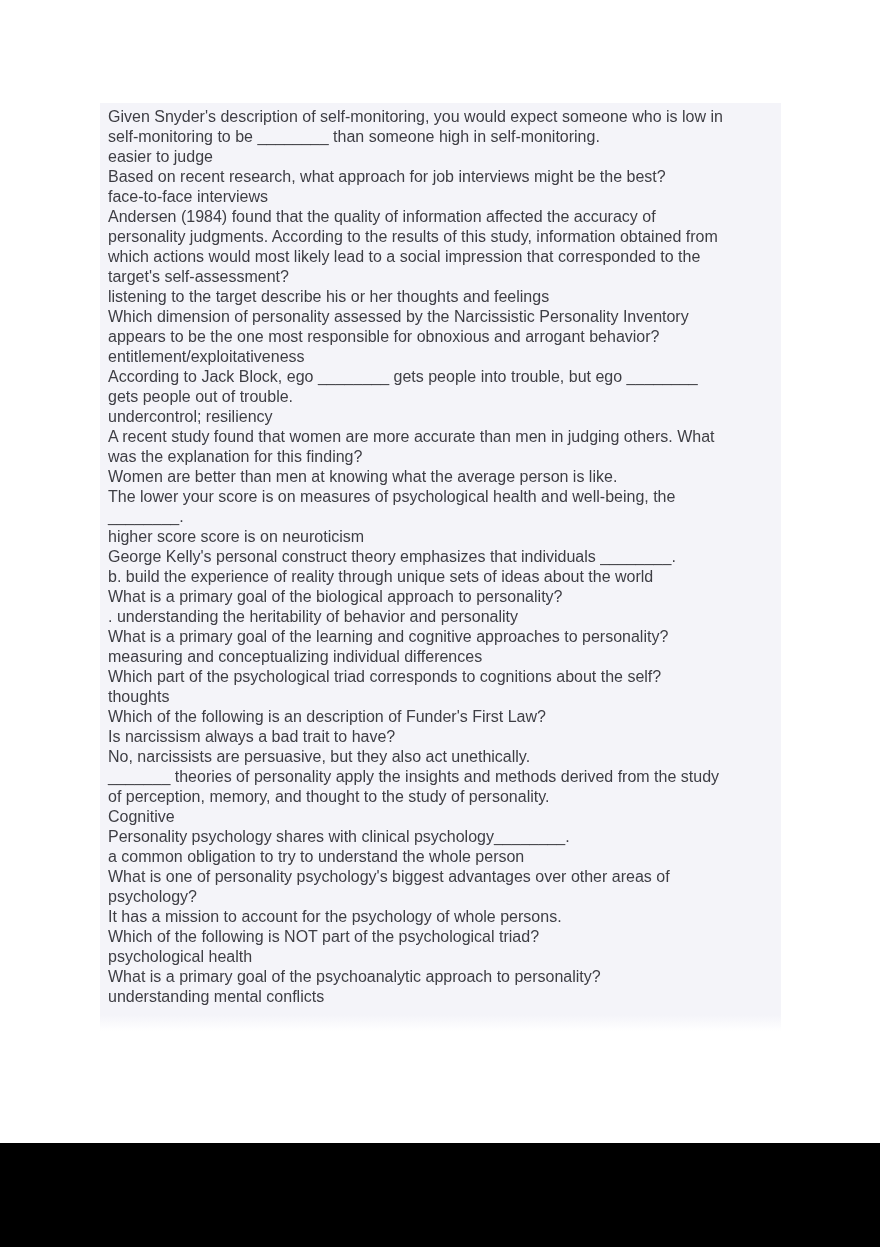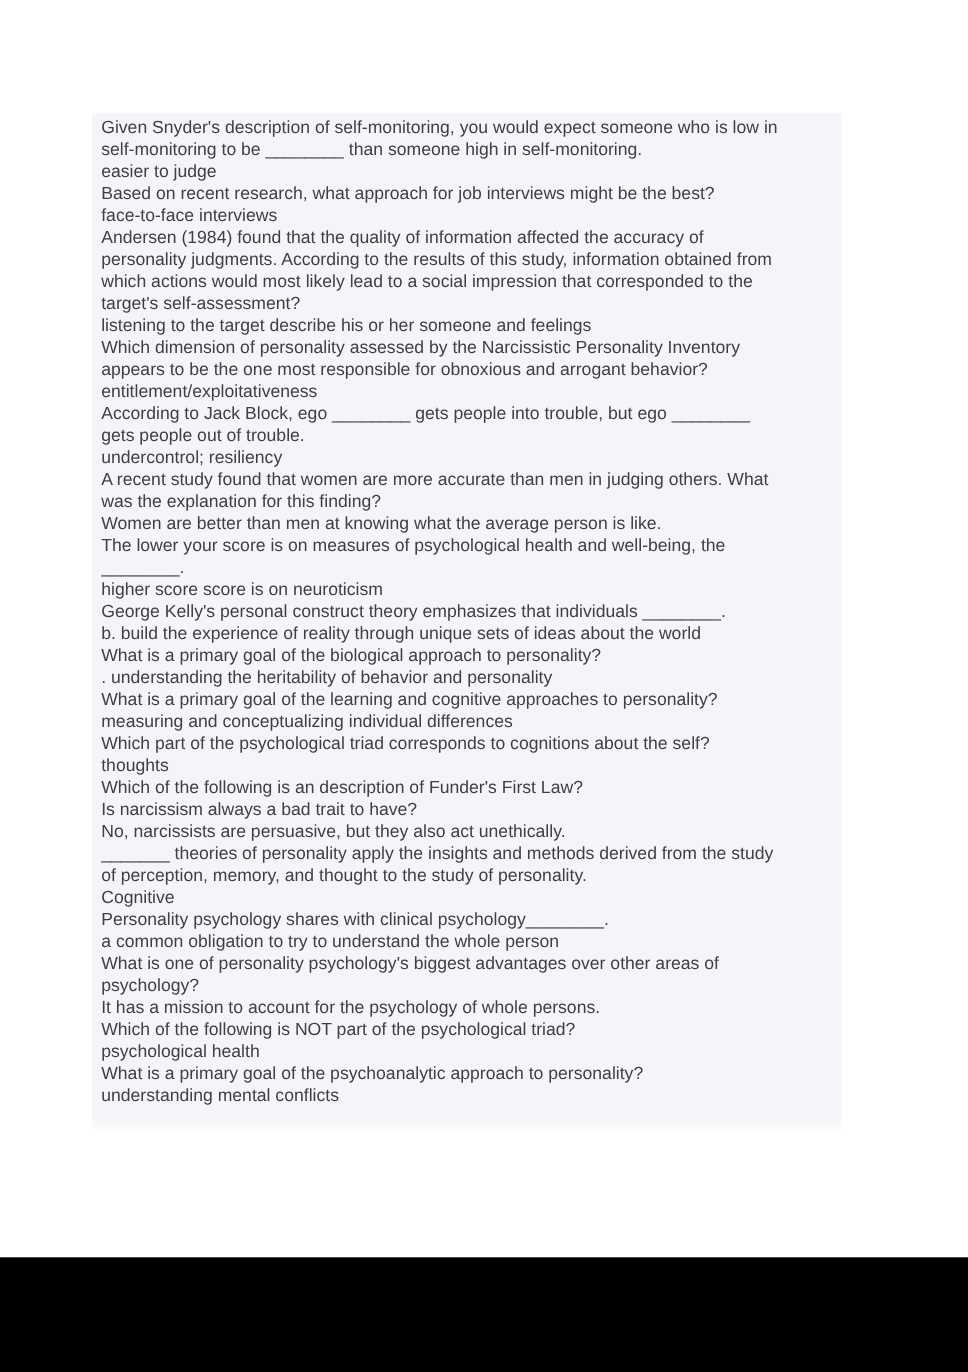--- a/index.html
+++ b/index.html
@@ -9,21 +9,21 @@
   body {
     width: 880px;
     height: 1247px;
     position: relative;
     overflow: hidden;
     background: var(--page-bg, #ffffff);
     font-family: "Liberation Sans", "DejaVu Sans", sans-serif;
   }
   .content-block {
     position: absolute;
-    left: 84px;
+    left: 100px;
     top: 103px;
     width: 681px;
     box-sizing: border-box;
     padding: 4px 6px 8px 8px;
     background: var(--content-bg, #f4f4f9);
     color: var(--text-color, #3e3e44);
     font-size: 16px;
     line-height: 20px;
   }
   .content-fade {
@@ -61,21 +61,21 @@
     </div>
     <div class="card">
       <div class="line question-line">Based on recent research, what approach for job interviews might be the best?</div>
       <div class="line answer-line">face-to-face interviews</div>
     </div>
     <div class="card">
       <div class="line question-line">Andersen (1984) found that the quality of information affected the accuracy of</div>
       <div class="line question-line">personality judgments. According to the results of this study, information obtained from</div>
       <div class="line question-line">which actions would most likely lead to a social impression that corresponded to the</div>
       <div class="line question-line">target's self-assessment?</div>
-      <div class="line answer-line">listening to the target describe his or her someone and feelings</div>
+      <div class="line answer-line">listening to the target describe his or her thoughts and feelings</div>
     </div>
     <div class="card">
       <div class="line question-line">Which dimension of personality assessed by the Narcissistic Personality Inventory</div>
       <div class="line question-line">appears to be the one most responsible for obnoxious and arrogant behavior?</div>
       <div class="line answer-line">entitlement/exploitativeness</div>
     </div>
     <div class="card">
       <div class="line question-line">According to Jack Block, ego ________ gets people into trouble, but ego ________</div>
       <div class="line question-line">gets people out of trouble.</div>
       <div class="line answer-line">undercontrol; resiliency</div>

